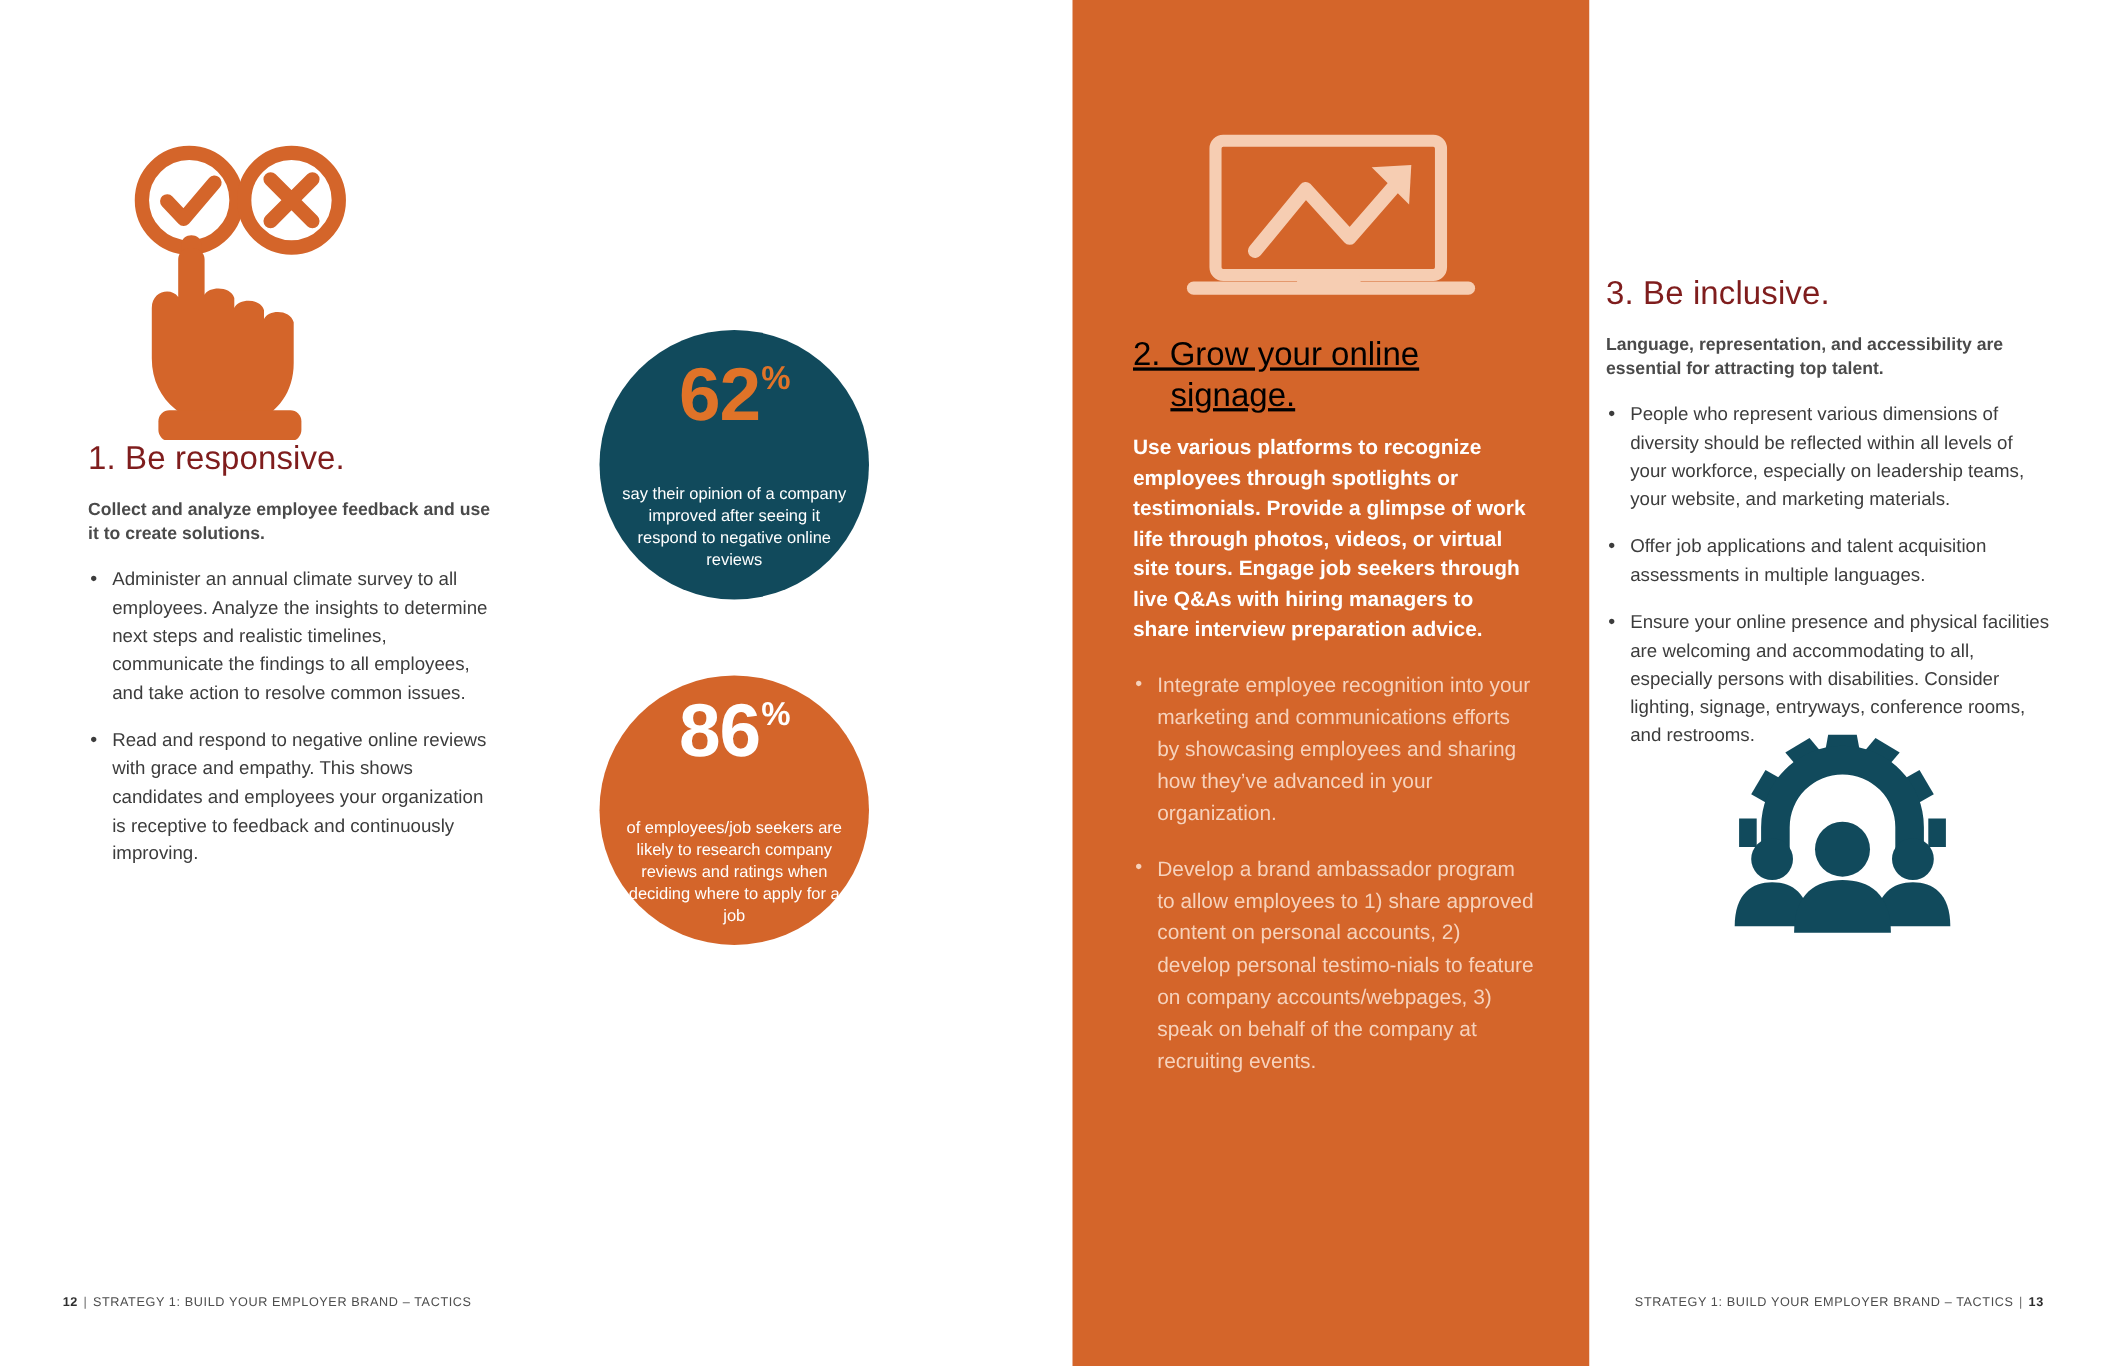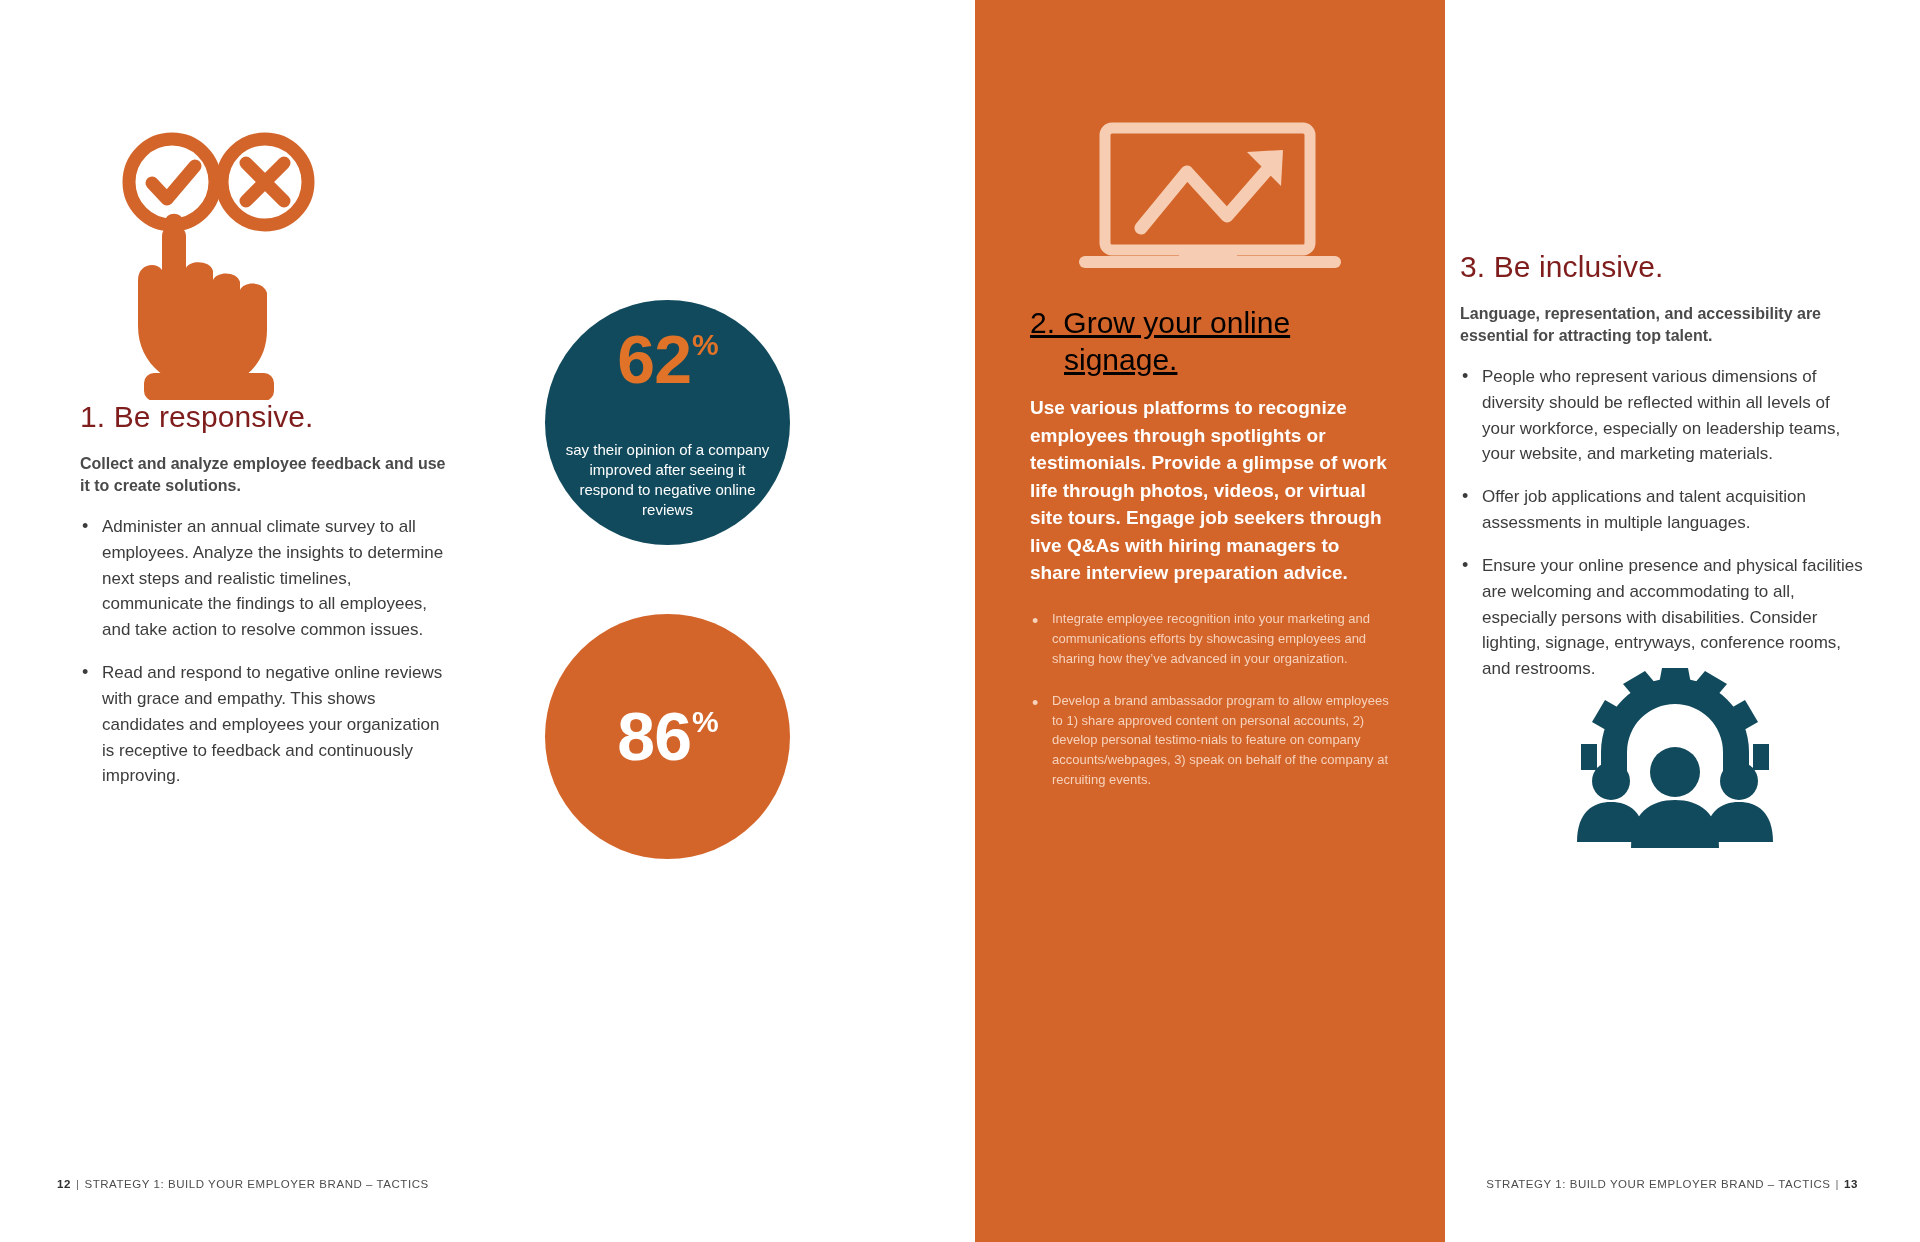--- a/index.html
+++ b/index.html
@@ -167,21 +167,21 @@
   .panel-title .indent { display: block; padding-left: 34px; }
   .panel-lede {
     color: #ffffff;
     font-size: 19px;
     font-weight: bold;
     line-height: 1.45;
     margin: 0 0 22px 0;
   }
   ul.bullets.light > li {
     color: #F6D2BC;
-    font-size: 13px;
+    font-size: 19px;
     line-height: 1.53;
     margin-bottom: 22px;
   }
 
   
   .col3 {
     position: absolute;
     left: 1460px;
     top: 250px;
     width: 405px;
@@ -259,20 +259,21 @@
             <span class="stat-pct">%</span>
         </div>
         <div class="stat-caption">say their opinion of a company improved after seeing it respond to negative online reviews</div>
       </div>
 
       <div class="stat-circle orange">
         <div class="stat-number">
           <span>86</span>
             <span class="stat-pct">%</span>
         </div>
+        <div class="stat-caption">of employees/job seekers are likely to research company reviews and ratings when deciding where to apply for a job</div>
       </div>
     </div>
 
     <div class="footer footer-left">
       <span class="pg">12</span><span class="sep">|</span><span>STRATEGY 1: BUILD YOUR EMPLOYER BRAND – TACTICS</span>
     </div>
   </div>
 
   <div class="panel-orange">
 

